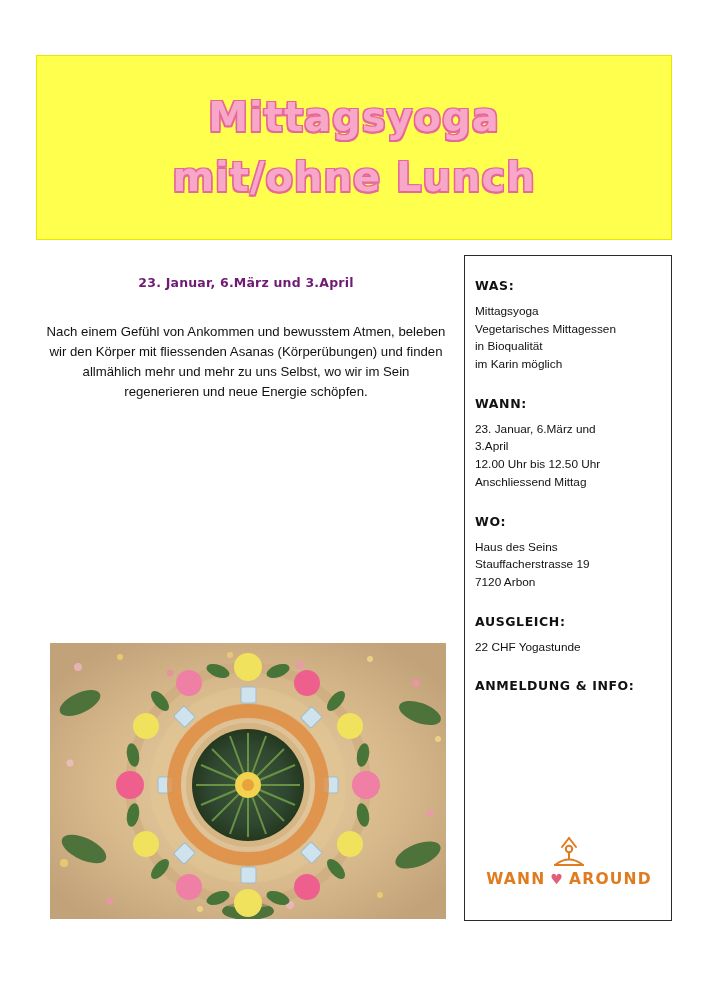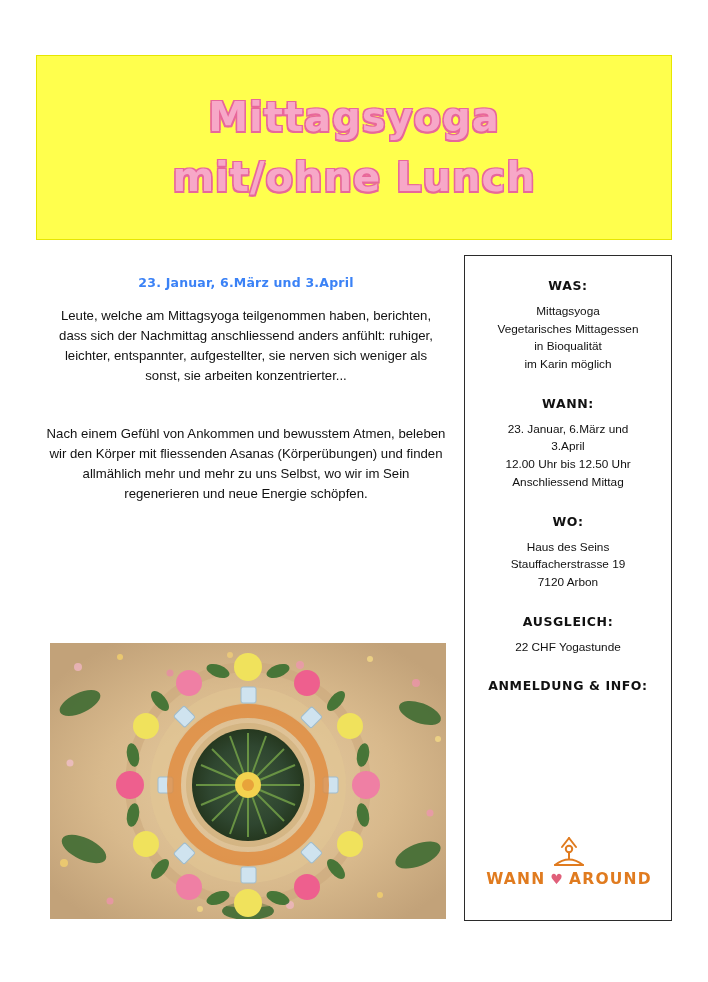--- a/index.html
+++ b/index.html
@@ -54,22 +54,22 @@
     left: 46px;
     top: 275px;
     width: 400px;
   }
   .dates-line {
     font-family: "DejaVu Sans", sans-serif;
     font-size: 12.5px;
     font-weight: bold;
     text-align: center;
     letter-spacing: 0.2px;
-    margin: 0 0 16px 0;
-    color: #3b82f6;
+    margin: 0 0 32px 0;
+    color: #701a75;
   }
   .para {
     font-size: 13.2px;
     line-height: 1.52;
     text-align: center;
     margin: 0 0 20px 0;
     color: #111;
   }
   .para.gap-big { margin-bottom: 38px; }
 
@@ -89,21 +89,21 @@
   
   .info-box {
     position: absolute;
     left: 464px;
     top: 255px;
     width: 208px;
     height: 666px;
     border: 1px solid #2b2b2b;
     box-sizing: border-box;
     padding: 22px 10px 26px 10px;
-    text-align: center;
+    text-align: left;
   }
   .info-head {
     font-family: "DejaVu Sans", sans-serif;
     font-size: 12.5px;
     font-weight: bold;
     letter-spacing: 0.6px;
     margin: 0 0 10px 0;
     color: #111;
   }
   .info-block {
@@ -146,21 +146,20 @@
 </head>
 <body>
 
 <div class="banner">
   <div class="banner-line l1">Mittagsyoga</div>
   <div class="banner-line l2">mit/ohne Lunch</div>
 </div>
 
 <div class="left-col">
   <p class="dates-line">23. Januar, 6.März und 3.April</p>
-  <p class="para gap-big">Leute, welche am Mittagsyoga teilgenommen haben, berichten, dass sich der Nachmittag anschliessend anders anfühlt: ruhiger, leichter, entspannter, aufgestellter, sie nerven sich weniger als sonst, sie arbeiten konzentrierter...</p>
   <p class="para">Nach einem Gefühl von Ankommen und bewusstem Atmen, beleben wir den Körper mit fliessenden Asanas (Körperübungen) und finden allmählich mehr und mehr zu uns Selbst, wo wir im Sein regenerieren und neue Energie schöpfen.</p>
 </div>
 
 <div class="photo">
   <svg class="photo-svg" viewBox="0 0 396 276" preserveAspectRatio="none">
     <defs>
       <radialGradient id="gsand" cx="50%" cy="52%" r="62%">
         <stop offset="0%" stop-color="#e8cfa6"></stop>
         <stop offset="60%" stop-color="#d8b98c"></stop>
         <stop offset="100%" stop-color="#c2a279"></stop>

